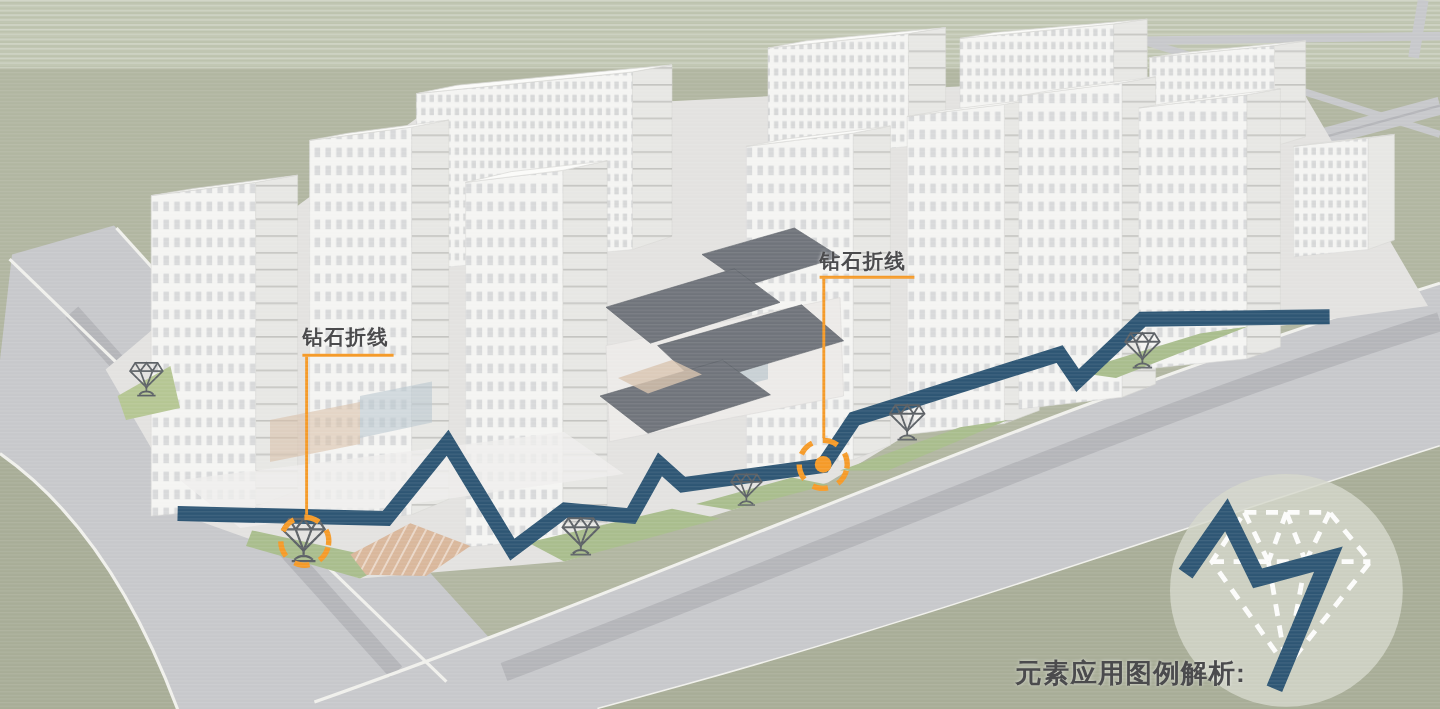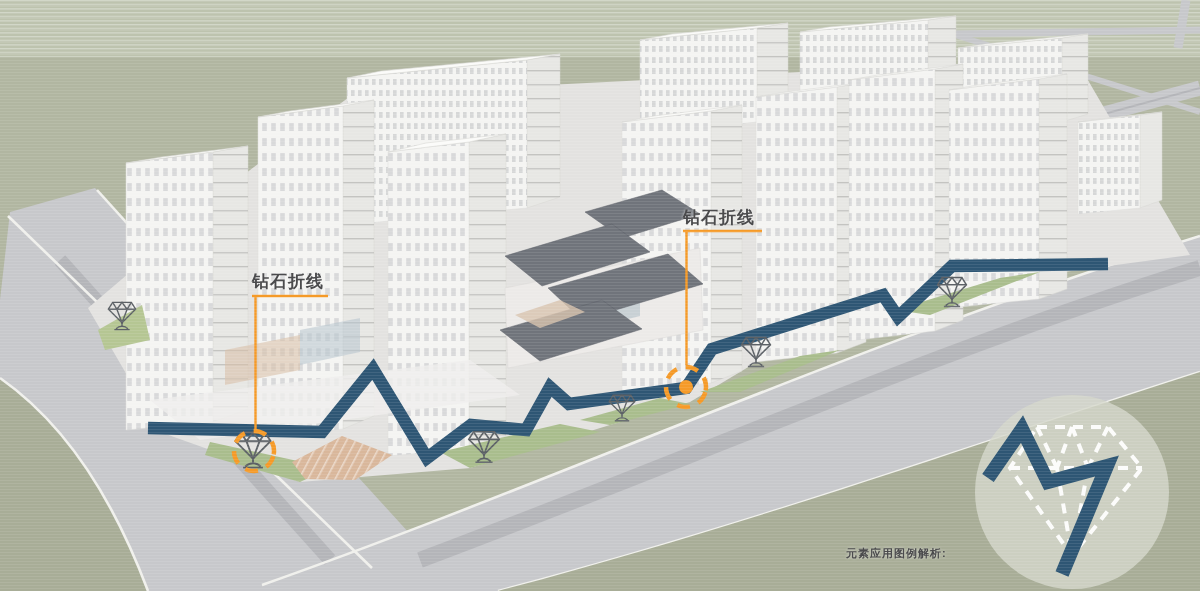--- a/index.html
+++ b/index.html
@@ -23,21 +23,21 @@
   .legend-zigzag{fill:none;stroke:var(--promenade-blue);stroke-width:14;stroke-linejoin:miter;stroke-miterlimit:5;}
   .gem-dash{fill:none;stroke:#ffffff;stroke-width:4;stroke-dasharray:10 8;opacity:.95;}
   .callout-line{stroke:var(--annotation-orange);stroke-width:2.4;fill:none;}
   .callout-circle{stroke:var(--annotation-orange);stroke-width:4.5;stroke-dasharray:13 9;fill:none;}
   .callout-dot{fill:var(--annotation-orange);}
   .label{
     position:absolute;font-size:17px;font-weight:700;color:var(--label-text,#4b4b4d);
     letter-spacing:1px;white-space:nowrap;text-shadow:0 0 3px rgba(255,255,255,.75);
   }
   .caption{
-    position:absolute;left:846px;top:546px;font-size:11px;font-weight:700;
+    position:absolute;left:846px;top:546px;font-size:22px;font-weight:700;
     color:var(--label-text,#4b4b4d);letter-spacing:1px;white-space:nowrap;
     text-shadow:0 0 3px rgba(255,255,255,.6);
   }
 </style>
 </head>
 <body>
 
 <div class="stage">
 <svg id="scene" width="1200" height="591" viewBox="0 0 1200 591" xmlns="http://www.w3.org/2000/svg">
   <defs>

